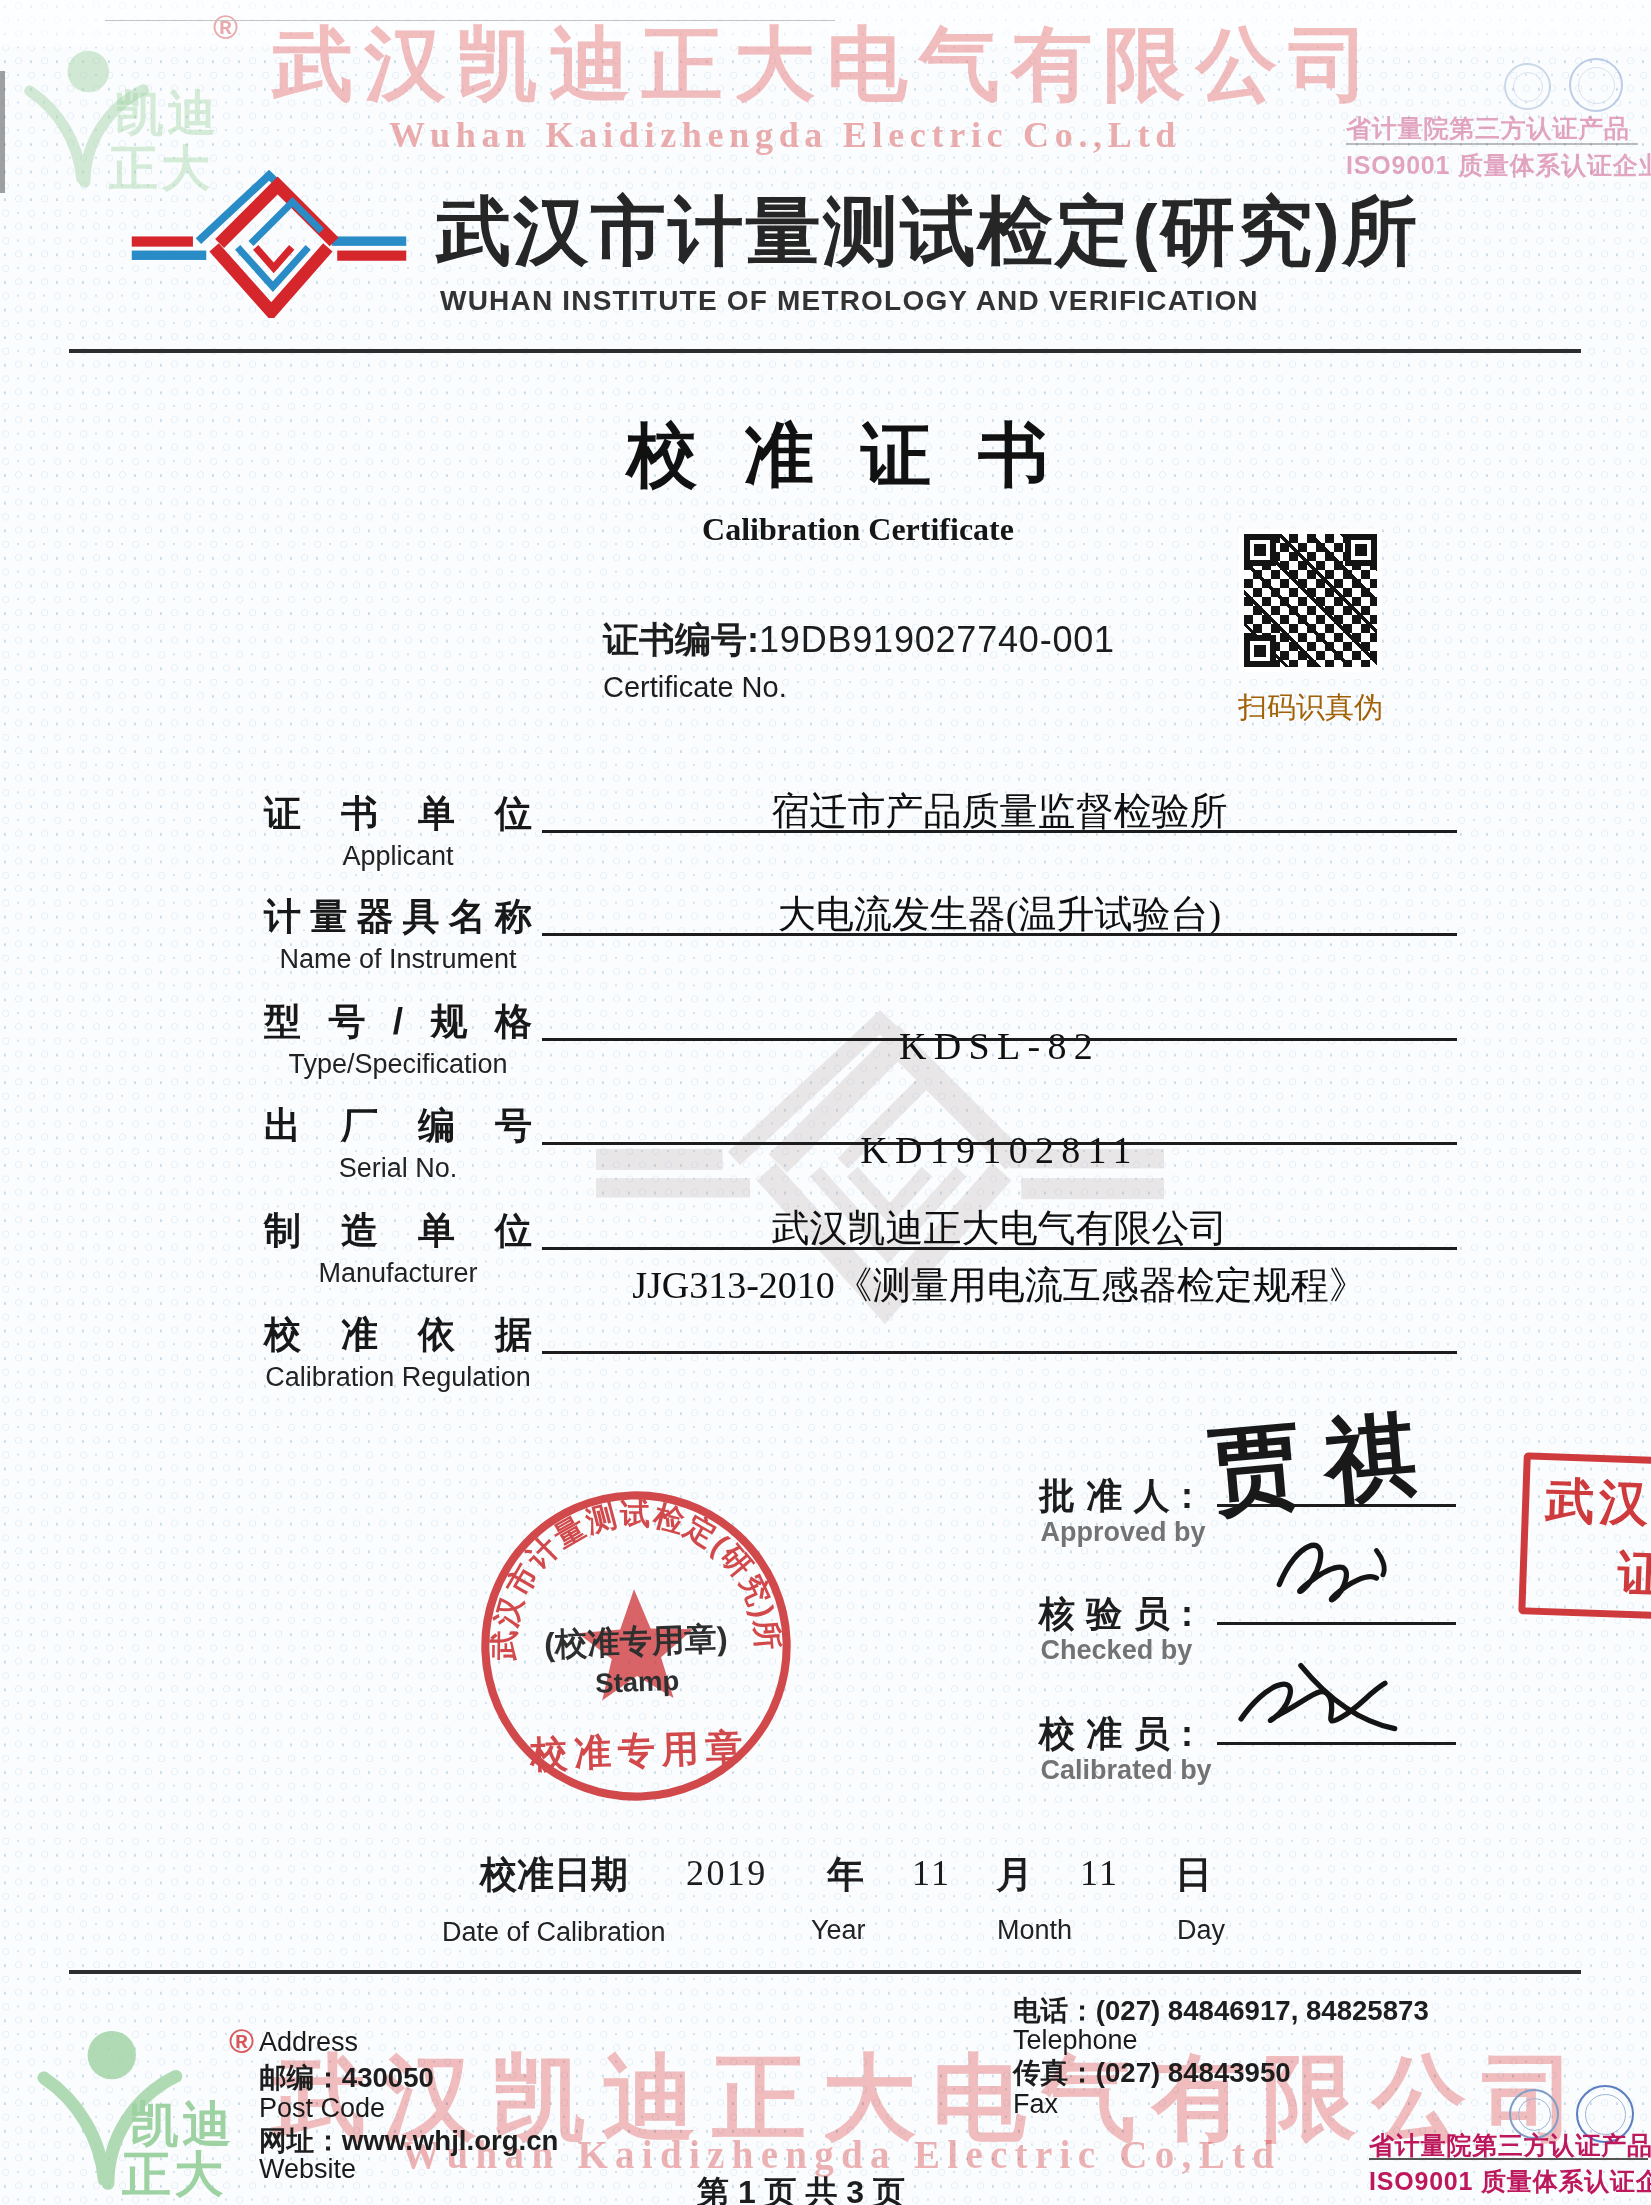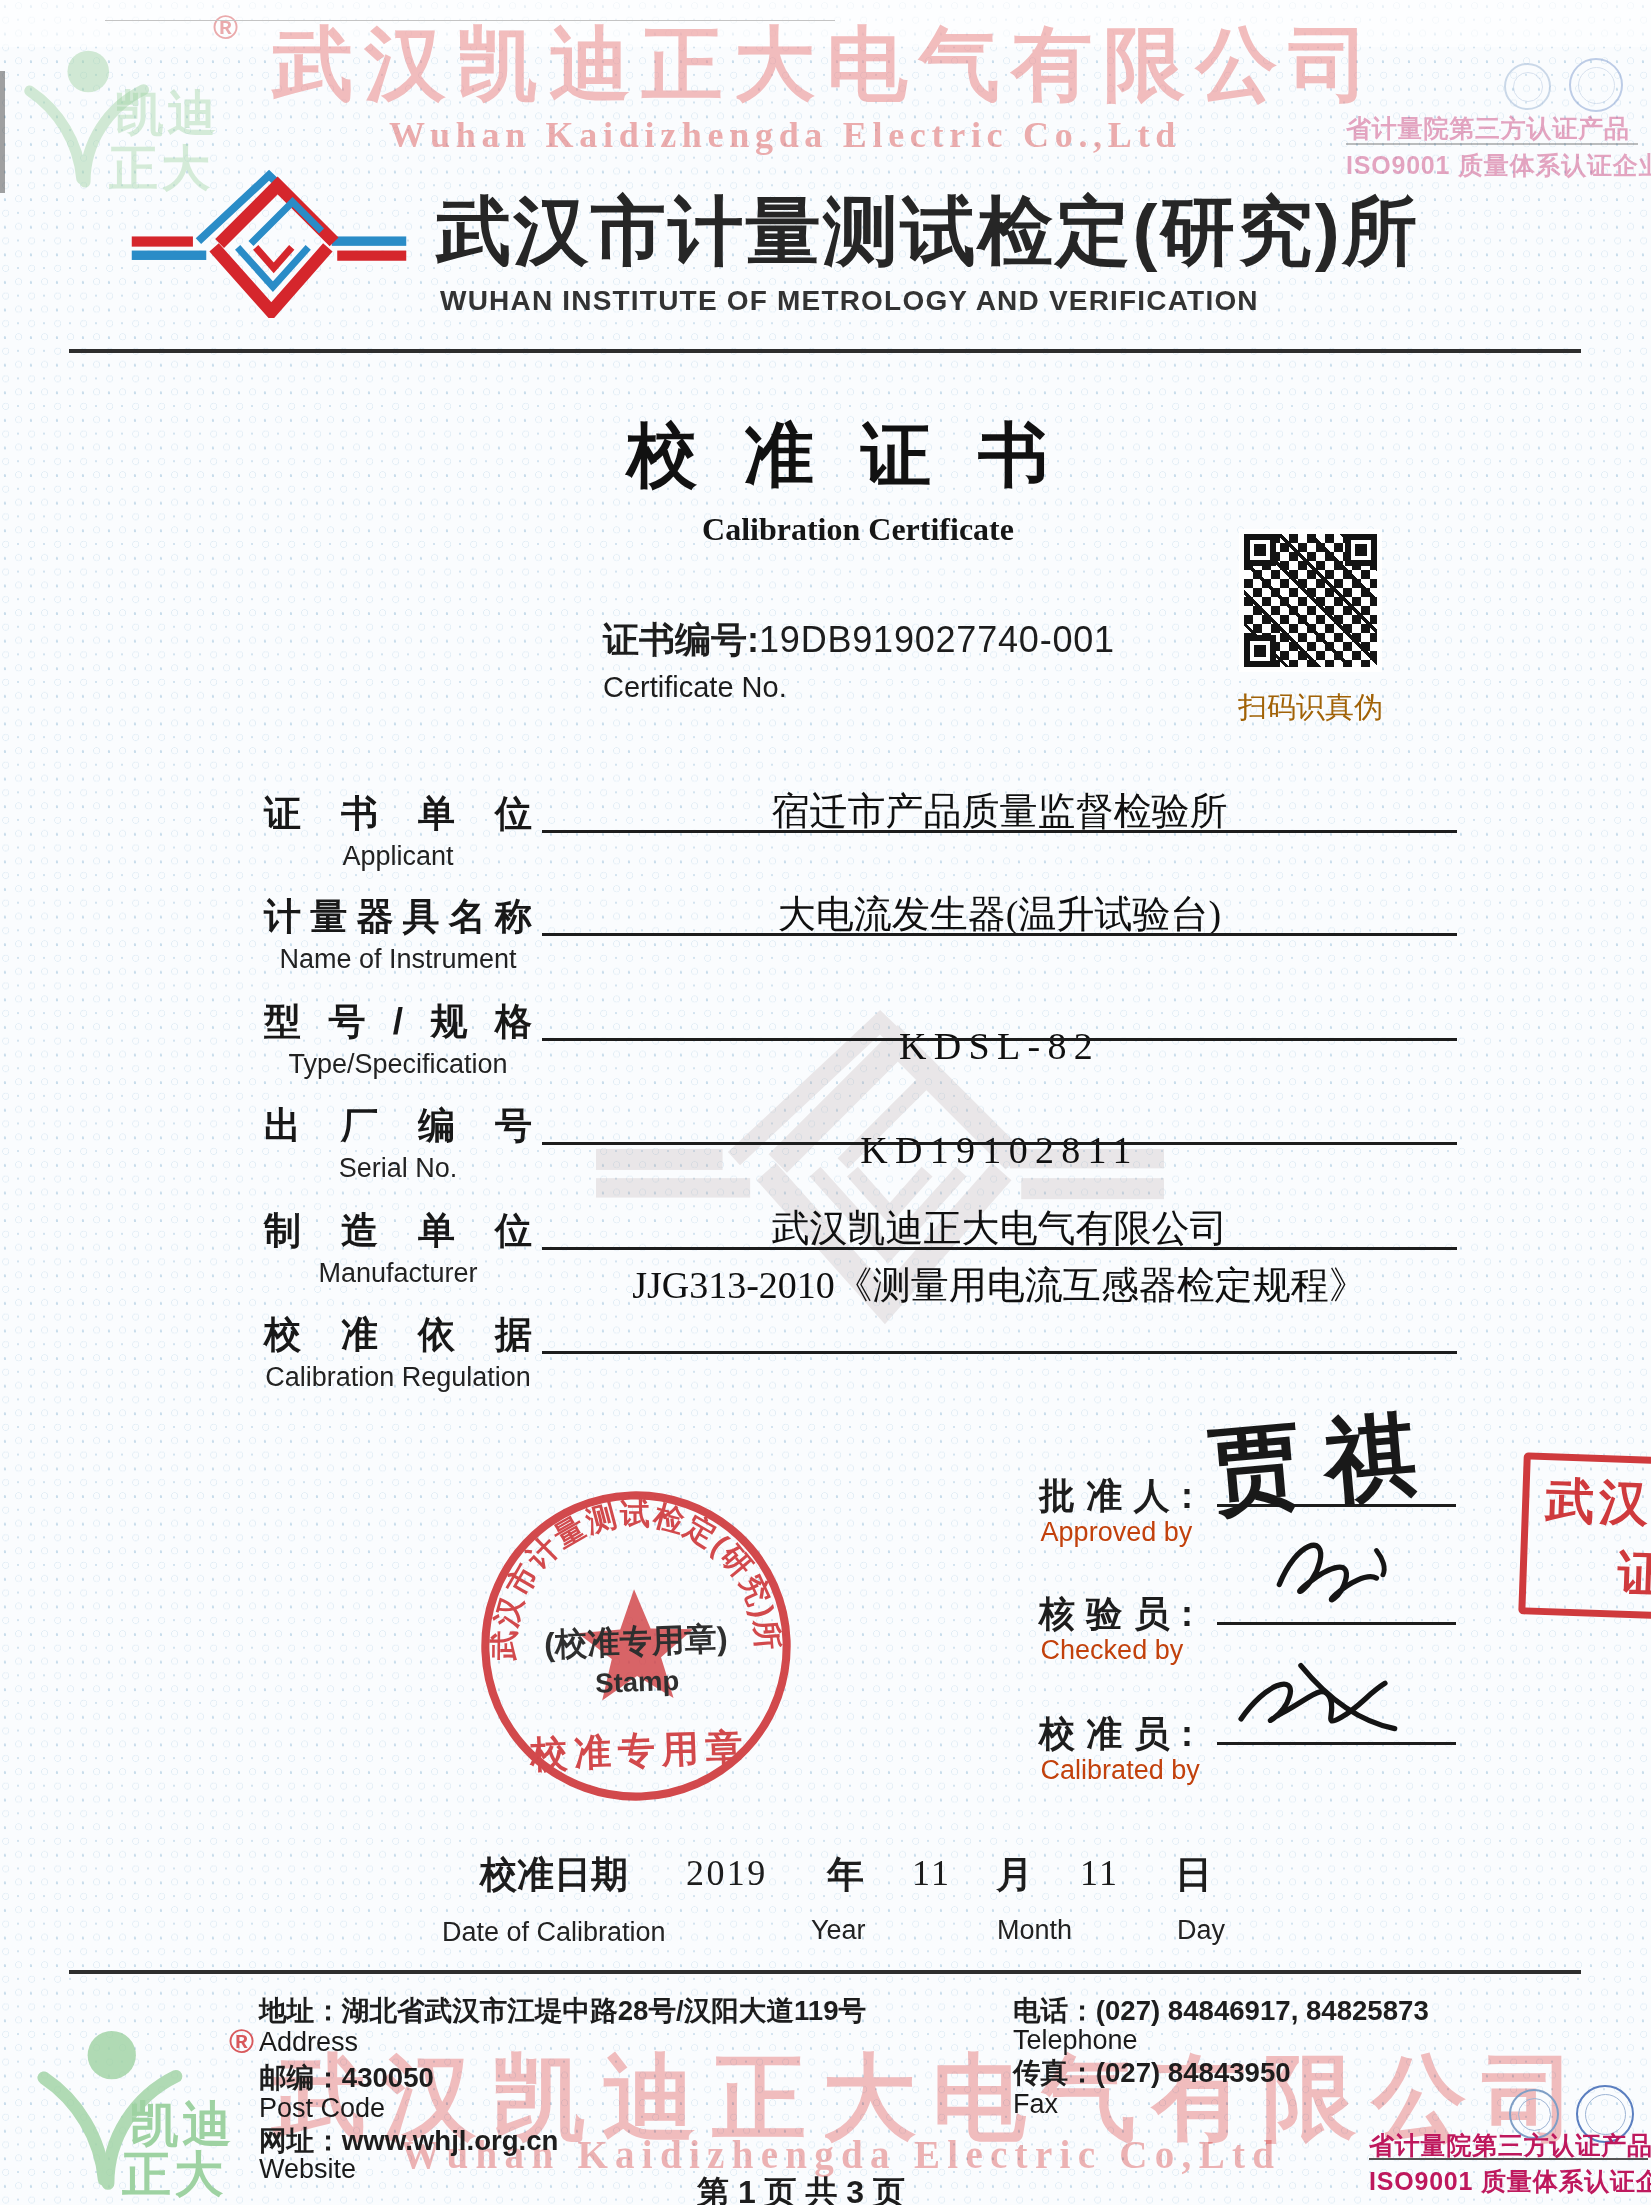--- a/index.html
+++ b/index.html
@@ -68,21 +68,21 @@
   .fvalue{position:absolute;left:542px;top:-3.2px;width:915px;text-align:center;
     font-family:"Liberation Serif",serif;font-size:38px;color:#101010;white-space:nowrap;}
   .fvalue.sp{letter-spacing:7.3px;margin-top:30px;}
   .fvalue.hi{top:-50px;}
   .flabel-en{position:absolute;left:264px;top:52px;width:268px;text-align:center;font-size:27px;color:#222;white-space:nowrap;}
   
   .arow{position:absolute;left:1039px;width:454px;height:105px;z-index:10;}
   .alabel{position:absolute;left:0;top:4.9px;width:154px;font-size:36px;font-weight:700;
     text-align:justify;text-align-last:justify;}
   .aline{position:absolute;left:178px;top:37px;width:239px;height:3.2px;background:#1d1d1d;}
-  .alabel-en{position:absolute;left:1.6px;top:50px;font-size:27px;color:#c2410c;white-space:nowrap;}
+  .alabel-en{position:absolute;left:1.6px;top:50px;font-size:27px;color:#737373;white-space:nowrap;font-weight:bold;}
   .sig1{left:1210px;top:1401px;font-family:"Liberation Serif",serif;font-weight:700;font-size:91px;
     letter-spacing:24px;color:#191919;transform:rotate(-5deg);z-index:15;white-space:nowrap;}
   .sigsvg{z-index:15;}
   
   .stamp-round{left:474px;top:1484px;z-index:20;opacity:.92;transform:rotate(-2deg);}
   .stamp-rect{left:1521px;top:1456px;width:219px;height:162px;border:7.3px solid #cf3a3d;border-radius:4.9px;
     transform:rotate(2deg);z-index:20;box-sizing:border-box;color:#cf3a3d;}
   .stamp-rect .l1{position:absolute;left:16px;top:8px;font-size:49px;font-weight:700;letter-spacing:4.9px;white-space:nowrap;}
   .stamp-rect .l2{position:absolute;left:91px;top:78px;font-size:49px;font-weight:700;white-space:nowrap;}
   
@@ -268,21 +268,20 @@
   <div class="abs dt dt-num" style="left:912px;top:1852px">11</div>
   <div class="abs dt dt-cn" style="left:996px;top:1850px">月</div>
   <div class="abs dt dt-num" style="left:1080px;top:1852px">11</div>
   <div class="abs dt dt-cn" style="left:1175px;top:1850px">日</div>
   <div class="abs dt dt-en" style="left:811px;top:1915px">Year</div>
   <div class="abs dt dt-en" style="left:997px;top:1915px">Month</div>
   <div class="abs dt dt-en" style="left:1177px;top:1915px">Day</div>
 
   <div class="abs divider d2"></div>
 
-  <div class="abs ft-cn" style="left:259px;top:1992px">地址：湖北省武汉市江堤中路28号/汉阳大道119号</div>
   <div class="abs ft-en" style="left:259px;top:2027px">Address</div>
   <div class="abs ft-cn" style="left:259px;top:2059px">邮编：430050</div>
   <div class="abs ft-en" style="left:259px;top:2093px">Post Code</div>
   <div class="abs ft-cn" style="left:259px;top:2122px">网址：www.whjl.org.cn</div>
   <div class="abs ft-en" style="left:259px;top:2154px">Website</div>
   <div class="abs ft-cn" style="left:1013px;top:1992px">电话：(027) 84846917, 84825873</div>
   <div class="abs ft-en" style="left:1013px;top:2025px">Telephone</div>
   <div class="abs ft-cn" style="left:1013px;top:2054px">传真：(027) 84843950</div>
   <div class="abs ft-en" style="left:1013px;top:2089px">Fax</div>
 

